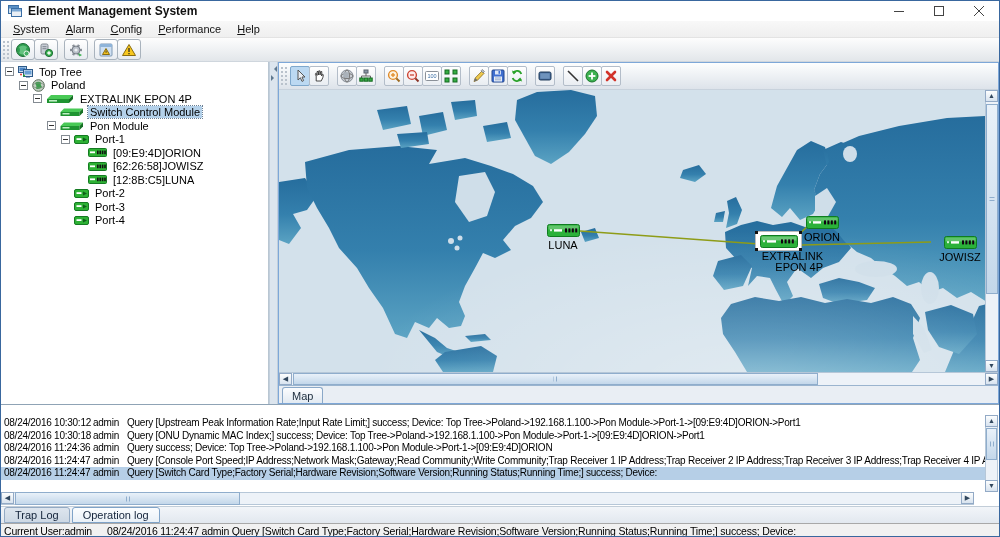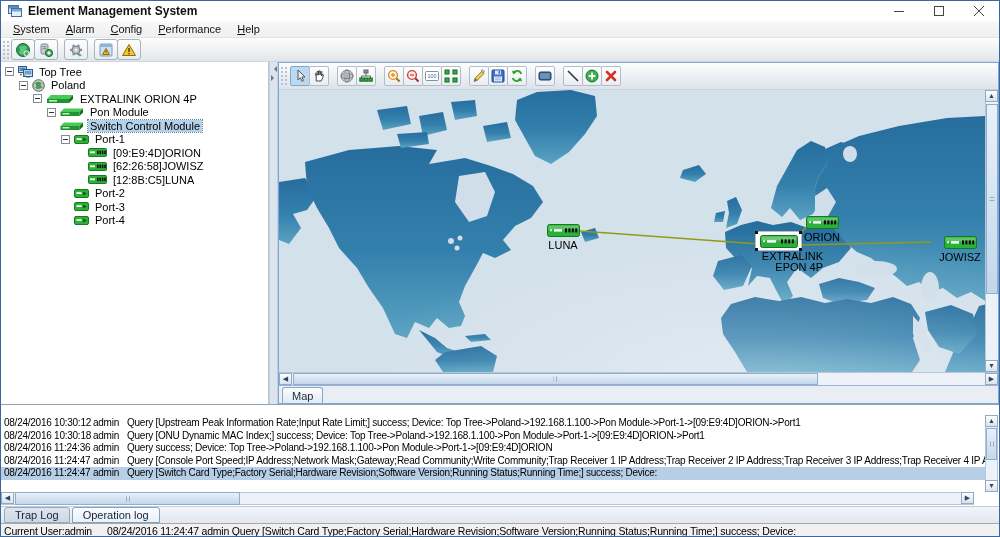--- a/index.html
+++ b/index.html
@@ -228,45 +228,45 @@
       <div class="tree-row d2">
         <span class="expander"></span>
         <span class="ticon">
             <svg width="28" height="11">
               <polygon points="5,2 27,2 23,6 1,6" fill="#49c956"></polygon>
               <polygon points="1,6 23,6 23,10 1,10" fill="#1f9431"></polygon>
               <polygon points="23,6 27,2 27,6 23,10" fill="#157024"></polygon>
               <rect x="3" y="7" width="8" height="1.6" fill="#bfeec4"></rect>
             </svg>
           </span>
-        <span class="label">EXTRALINK ORION 4P</span>
-      </div>
-      <div class="tree-row d3">
-        <span class="expander"></span>
+        <span class="label">EXTRALINK EPON 4P</span>
+      </div>
+      <div class="tree-row d3 selected">
+        <span class="spacer"></span>
         <span class="ticon">
             <svg width="24" height="10">
               <polygon points="4,1.5 23,1.5 19.5,5 0.5,5" fill="#49c956"></polygon>
               <polygon points="0.5,5 19.5,5 19.5,9 0.5,9" fill="#1f9431"></polygon>
               <polygon points="19.5,5 23,1.5 23,5.5 19.5,9" fill="#157024"></polygon>
               <rect x="2.5" y="6" width="7" height="1.5" fill="#bfeec4"></rect>
             </svg>
           </span>
-        <span class="label">Pon Module</span>
-      </div>
-      <div class="tree-row d3 selected">
-        <span class="spacer"></span>
+        <span class="label">Switch Control Module</span>
+      </div>
+      <div class="tree-row d3">
+        <span class="expander"></span>
         <span class="ticon">
             <svg width="24" height="10">
               <polygon points="4,1.5 23,1.5 19.5,5 0.5,5" fill="#49c956"></polygon>
               <polygon points="0.5,5 19.5,5 19.5,9 0.5,9" fill="#1f9431"></polygon>
               <polygon points="19.5,5 23,1.5 23,5.5 19.5,9" fill="#157024"></polygon>
               <rect x="2.5" y="6" width="7" height="1.5" fill="#bfeec4"></rect>
             </svg>
           </span>
-        <span class="label">Switch Control Module</span>
+        <span class="label">Pon Module</span>
       </div>
       <div class="tree-row d4">
         <span class="expander"></span>
         <span class="ticon">
             <svg width="15" height="9">
               <rect x="0.5" y="0.5" width="14" height="8" rx="1.5" fill="#2eb135" stroke="#157a22"></rect>
               <rect x="2.5" y="3.2" width="5" height="1.8" fill="#fff"></rect>
               <path d="M9,2.5 l4,2 -4,2z" fill="#0e5e1a"></path>
             </svg>
           </span>

